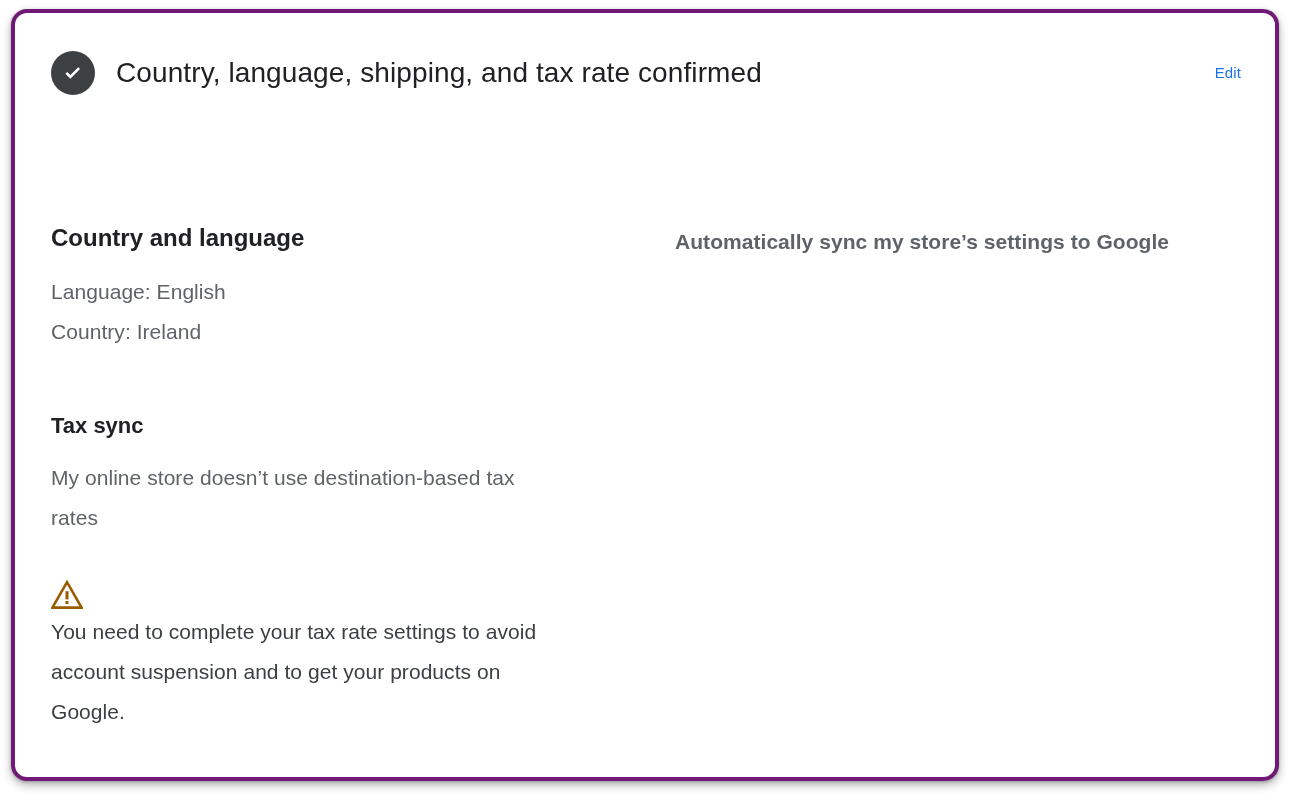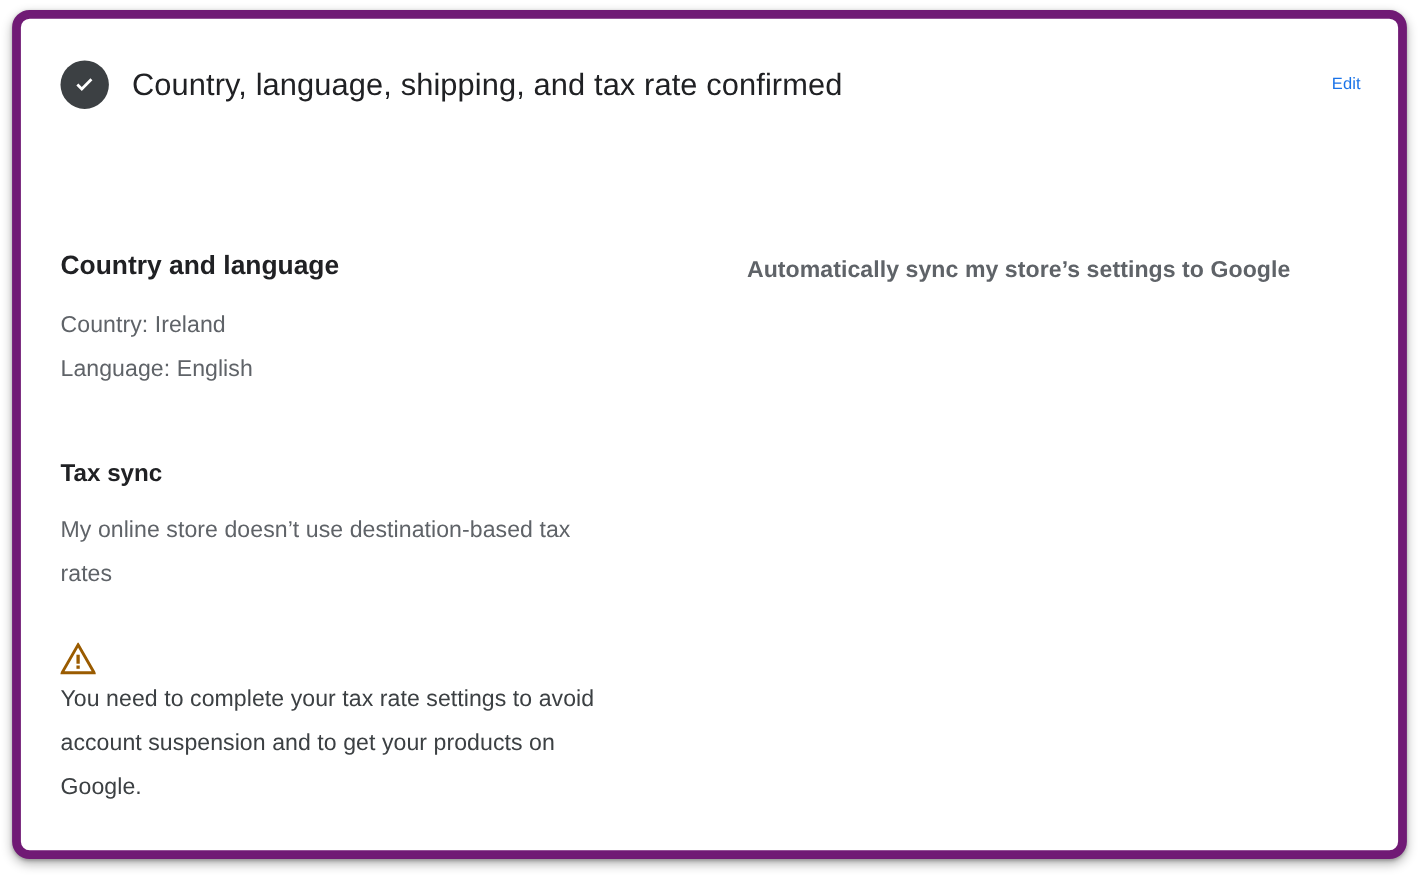--- a/index.html
+++ b/index.html
@@ -21,21 +21,21 @@
   }
 
   .card {
     position: absolute;
     left: 11px;
     top: 9px;
     width: 1268px;
     height: 772px;
     box-sizing: border-box;
     background: #ffffff;
-    border: 8px solid #701a75;
+    border: 4px solid #701a75;
     border-radius: 16px;
     box-shadow: 0 4px 10px rgba(0,0,0,0.30), 0 1px 3px rgba(0,0,0,0.22);
   }
 
   
   .card-header {
     position: absolute;
     left: 0;
     top: 0;
     right: 0;
@@ -193,22 +193,22 @@
     </div>
 
     <div class="card-body">
 
       <div class="cols">
 
         <div class="col-left">
 
           <section>
             <h2 class="section-h-lg">Country and language</h2>
+            <p class="body-text">Language: English</p>
             <p class="body-text">Country: Ireland</p>
-            <p class="body-text">Language: English</p>
           </section>
 
           <section class="tax-section">
             <h2 class="section-h-sm">Tax sync</h2>
             <p class="tax-desc">My online store doesn’t use destination-based tax rates</p>
 
             <div class="warning-row">
               <span class="warning-icon">
                 <svg width="32" height="30" viewBox="0 0 32 30" aria-hidden="true">
                   <path d="M16 2.2 30.6 27.6 H1.4 Z" fill="none" stroke="#9a5b00" stroke-width="2.6" stroke-linejoin="miter"></path>

